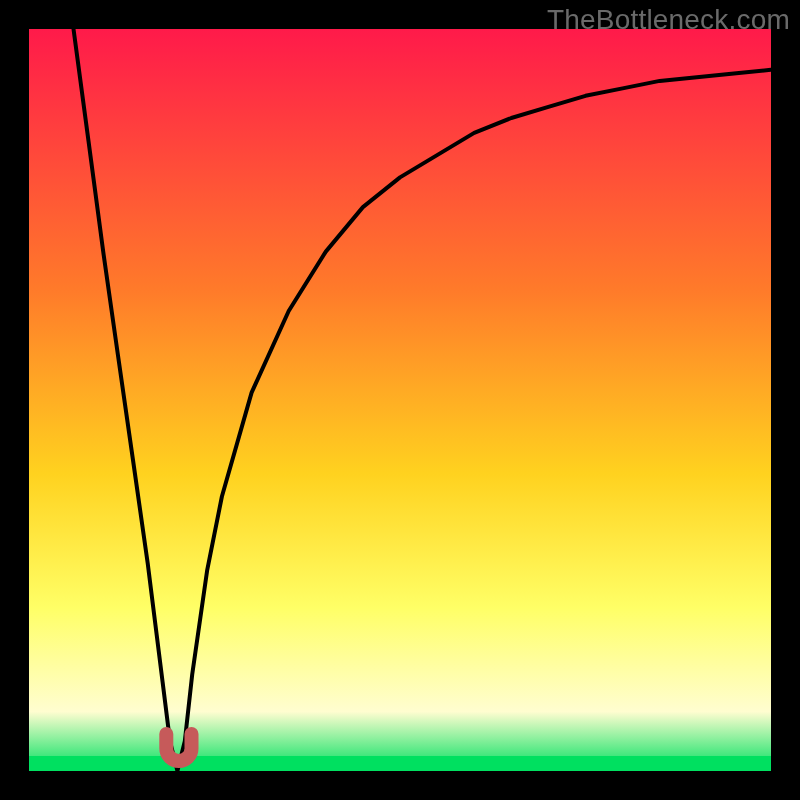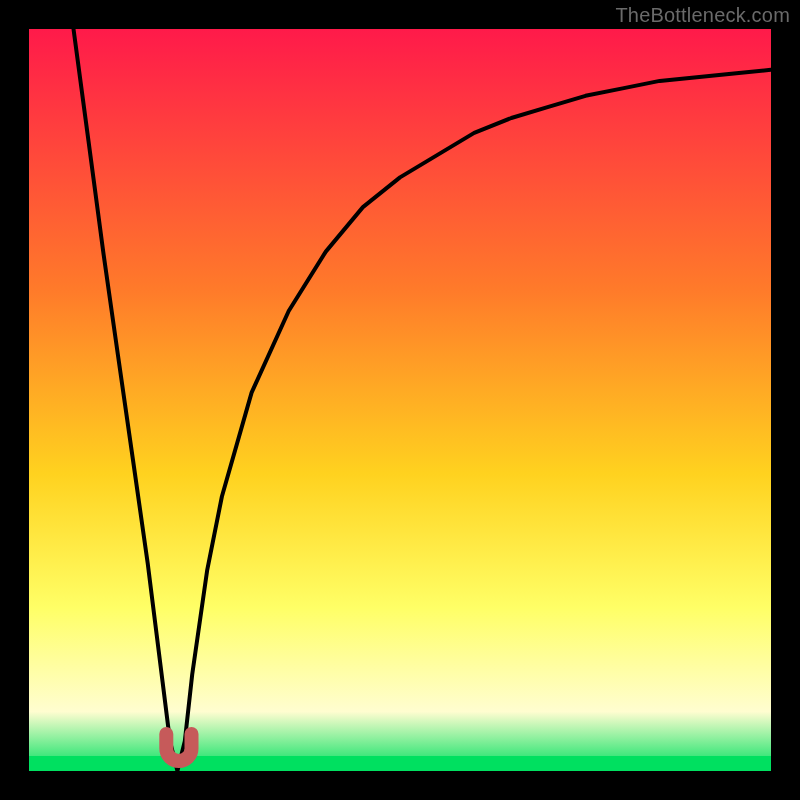--- a/index.html
+++ b/index.html
@@ -24,21 +24,21 @@
     left: 0;
     top: 0;
     width: 742px;
     height: 742px;
   }
   .watermark {
     position: absolute;
     top: 4px;
     right: 10px;
     color: #6a6a6a;
-    font-size: 20px;
+    font-size: 28px;
     font-weight: 500;
     letter-spacing: 0.2px;
   }
 </style>
 </head>
 <body>
 
 <div class="frame">
   <svg class="plot" viewBox="0 0 742 742">
     <defs>

